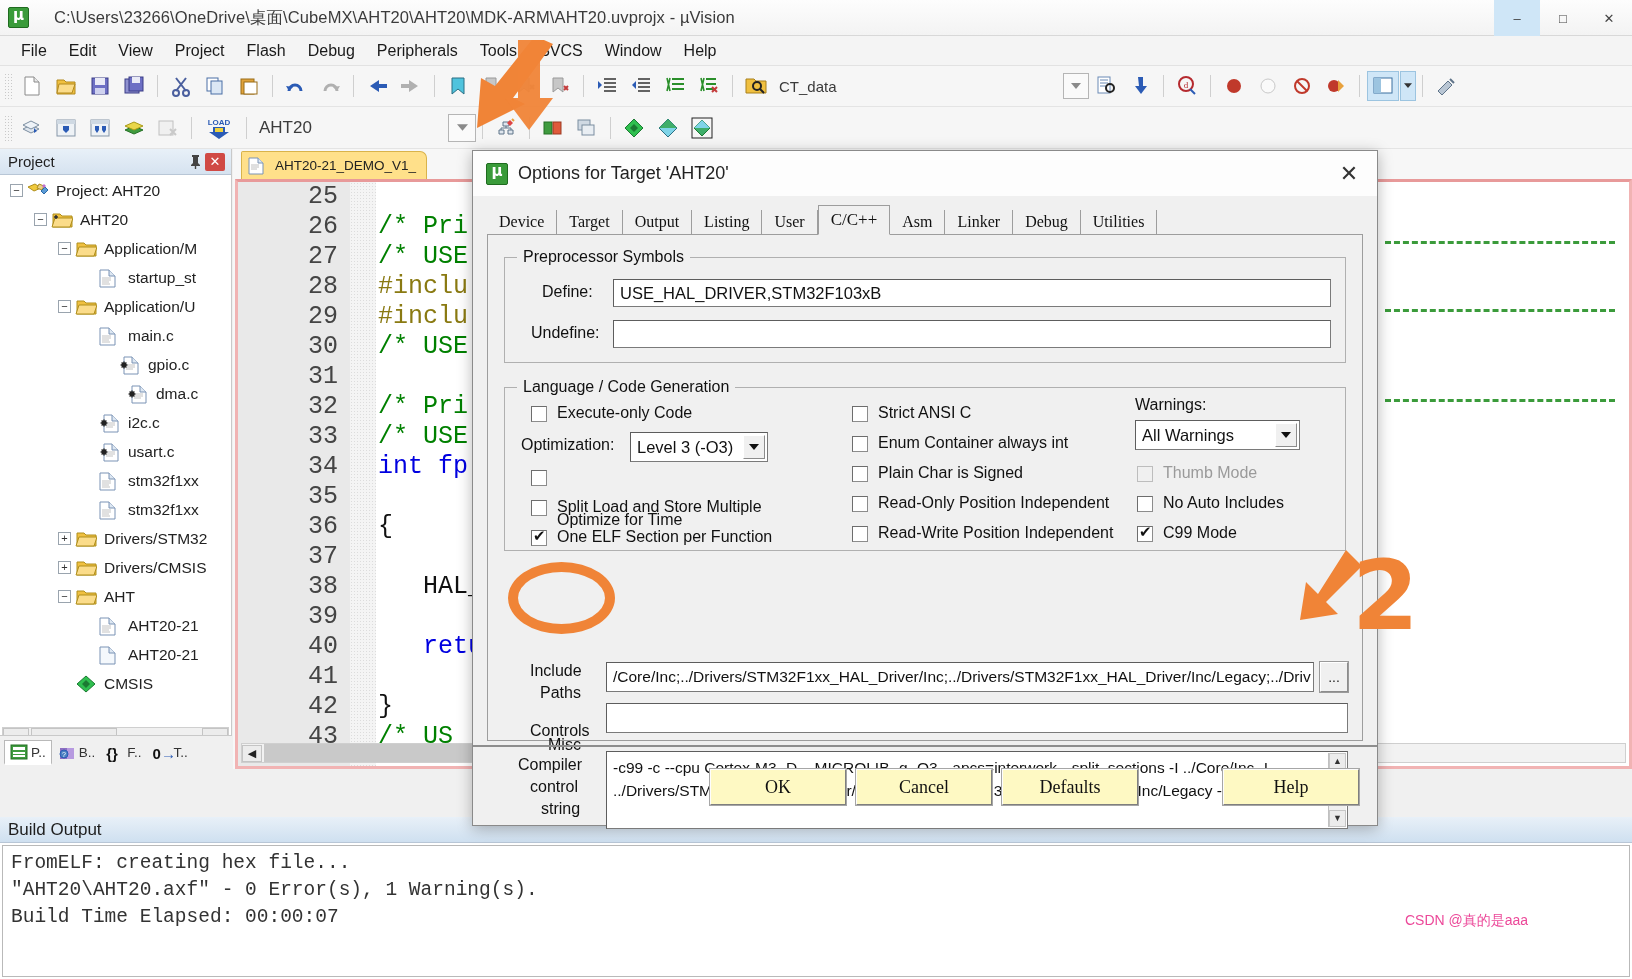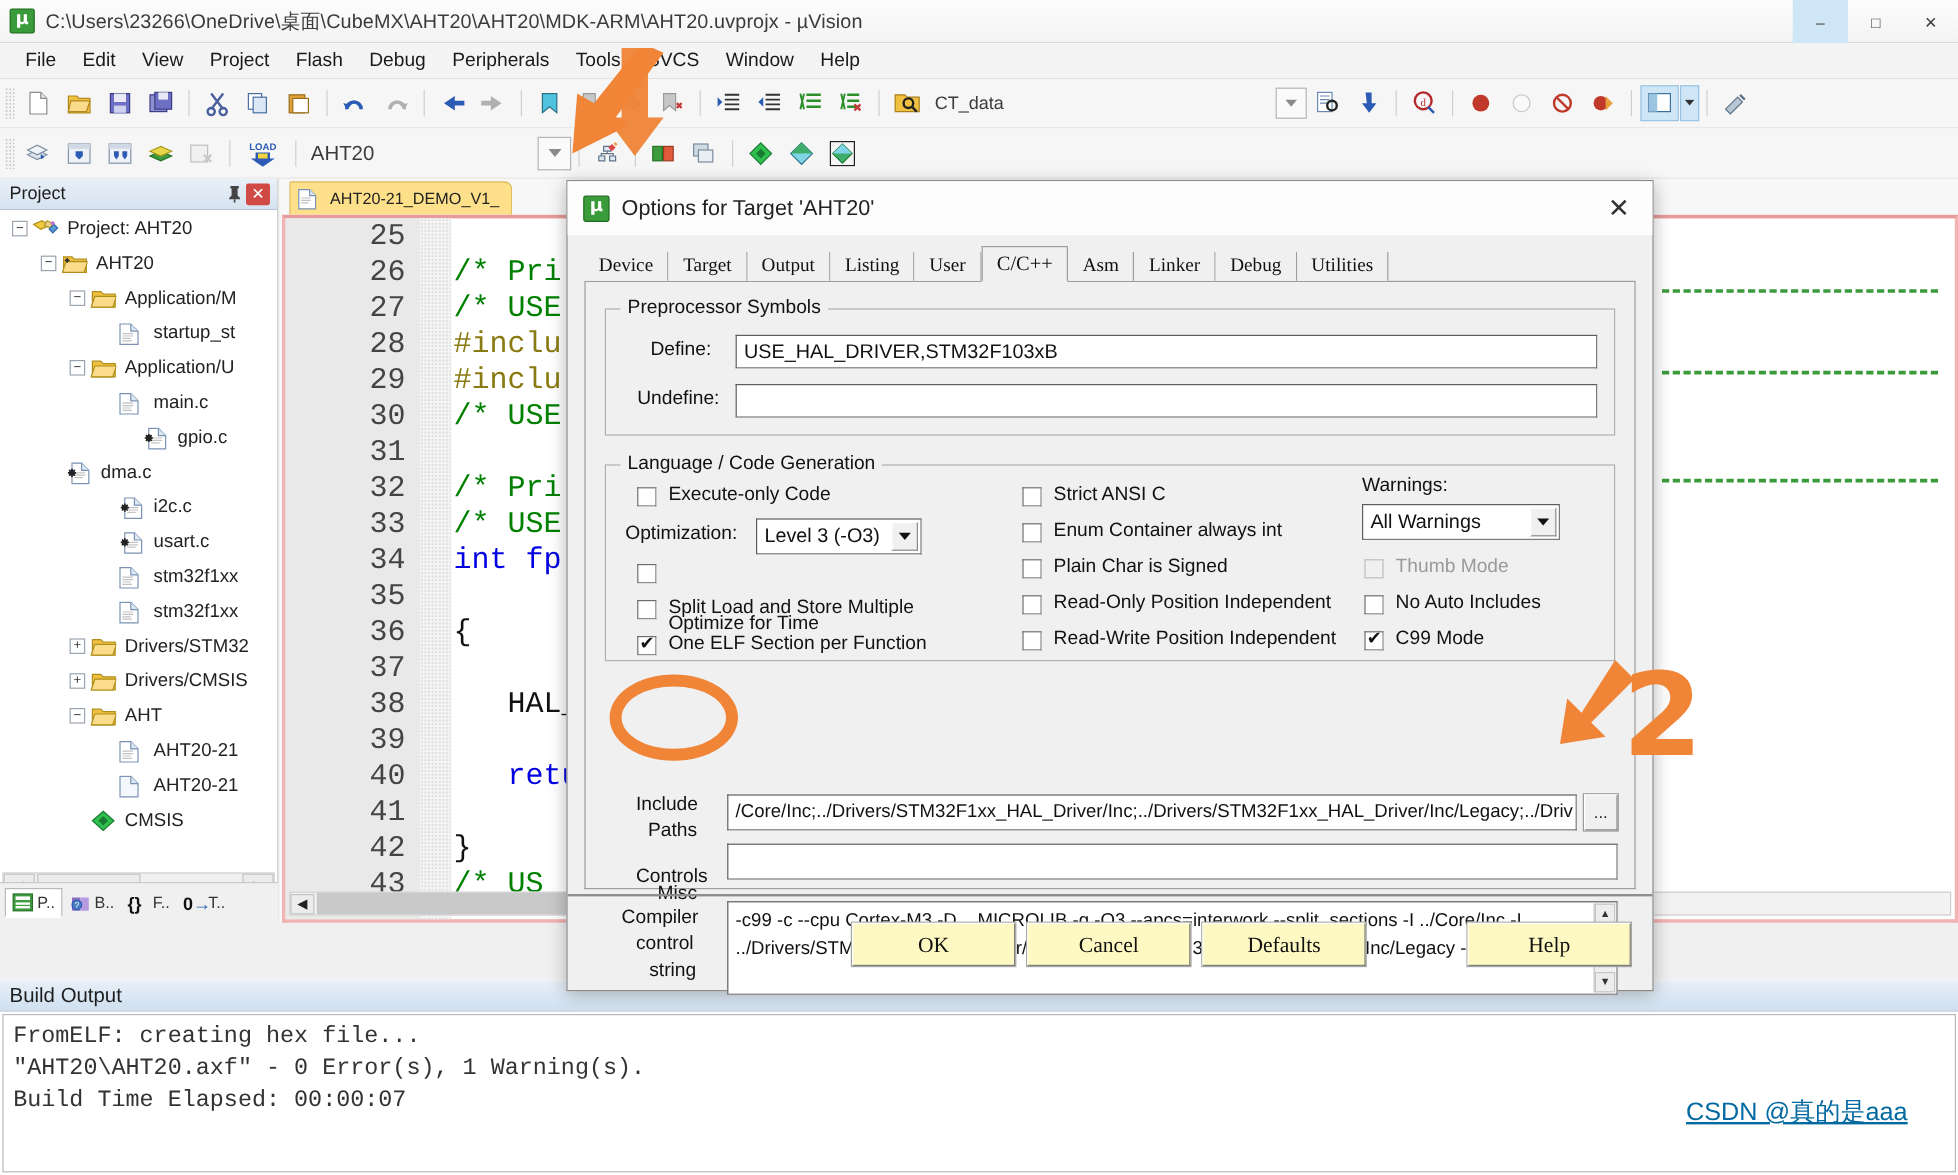--- a/index.html
+++ b/index.html
@@ -11,21 +11,21 @@
     overflow: hidden;
     position: relative;
     -webkit-font-smoothing: antialiased;
   }
 
   
   #titlebar {
     position:absolute; left:0; top:0; width:1632px; height:36px;
     background: linear-gradient(to bottom,#fdfdfd,#f3f3f3);
     border-bottom: 1px solid #d8d8d8;
-    display:flex; align-items:center;
+    display:flex; align-items:center;gap:16px;
   }
   #app-icon {
     width:21px; height:21px; margin-left:8px; margin-right:9px;
     background:#3a9b3a; border:1px solid #1f6b1f; border-radius:2px;
     position:relative; flex:0 0 auto;
   }
   #app-icon:after{
     content:"μ"; position:absolute; left:0; top:-2px; width:100%;
     text-align:center; color:#fff; font-size:15px; font-weight:bold;
     font-family:"DejaVu Sans",sans-serif;
@@ -246,21 +246,21 @@
   .anno { position:absolute; pointer-events:none; }
   #circle-ann {
     left:508px; top:562px; width:107px; height:72px;
     border:10px solid #F08437; border-radius:50%;
   }
   #num2 {
     left:1352px; top:540px; font-size:96px; color:#F08437;
     font-family:"DejaVu Sans", sans-serif; font-weight:bold;
   }
   #watermark {
-    position:absolute; left:1405px; top:912px; font-size:21px; color:#0369a1;text-decoration:underline;
+    position:absolute; left:1405px; top:912px; font-size:14px; color:#ec4899;
   }
 </style>
 </head>
 <body>
 
 <div id="titlebar">
   <div id="app-icon"></div>
   <div id="title-text">C:\Users\23266\OneDrive\桌面\CubeMX\AHT20\AHT20\MDK-ARM\AHT20.uvprojx - µVision</div>
   <div id="win-btns">
     <div class="win-btn active">–</div>
@@ -669,21 +669,21 @@
               </g>
               <g fill="#222">
                 <circle cx="5" cy="9" r="2.4"></circle>
               </g>
               <g stroke="#222" stroke-width="1.4">
                 <path d="M1.6 9h6.8M5 5.6v6.8M2.6 6.6l4.8 4.8M7.4 6.6l-4.8 4.8"></path>
               </g>
             </svg></span>
           <span>gpio.c</span>
         </div>
-        <div class="tnode" style="padding-left: 38px;">
+        <div class="tnode" style="padding-left: 110px;">
           <span class="texp blank"></span>
           <span class="ficon"><svg width="22" height="19" viewBox="0 0 22 19">
               <path d="M5 1h8l6 6v11H5z" fill="#fff" stroke="#7a93b5"></path>
               <path d="M13 1v6h6" fill="#dde7f2" stroke="#7a93b5"></path>
               <g stroke="#c3c3c3">
                 <path d="M7 9h9M7 11h9M7 13h7"></path>
               </g>
               <g fill="#222">
                 <circle cx="5" cy="9" r="2.4"></circle>
               </g>

